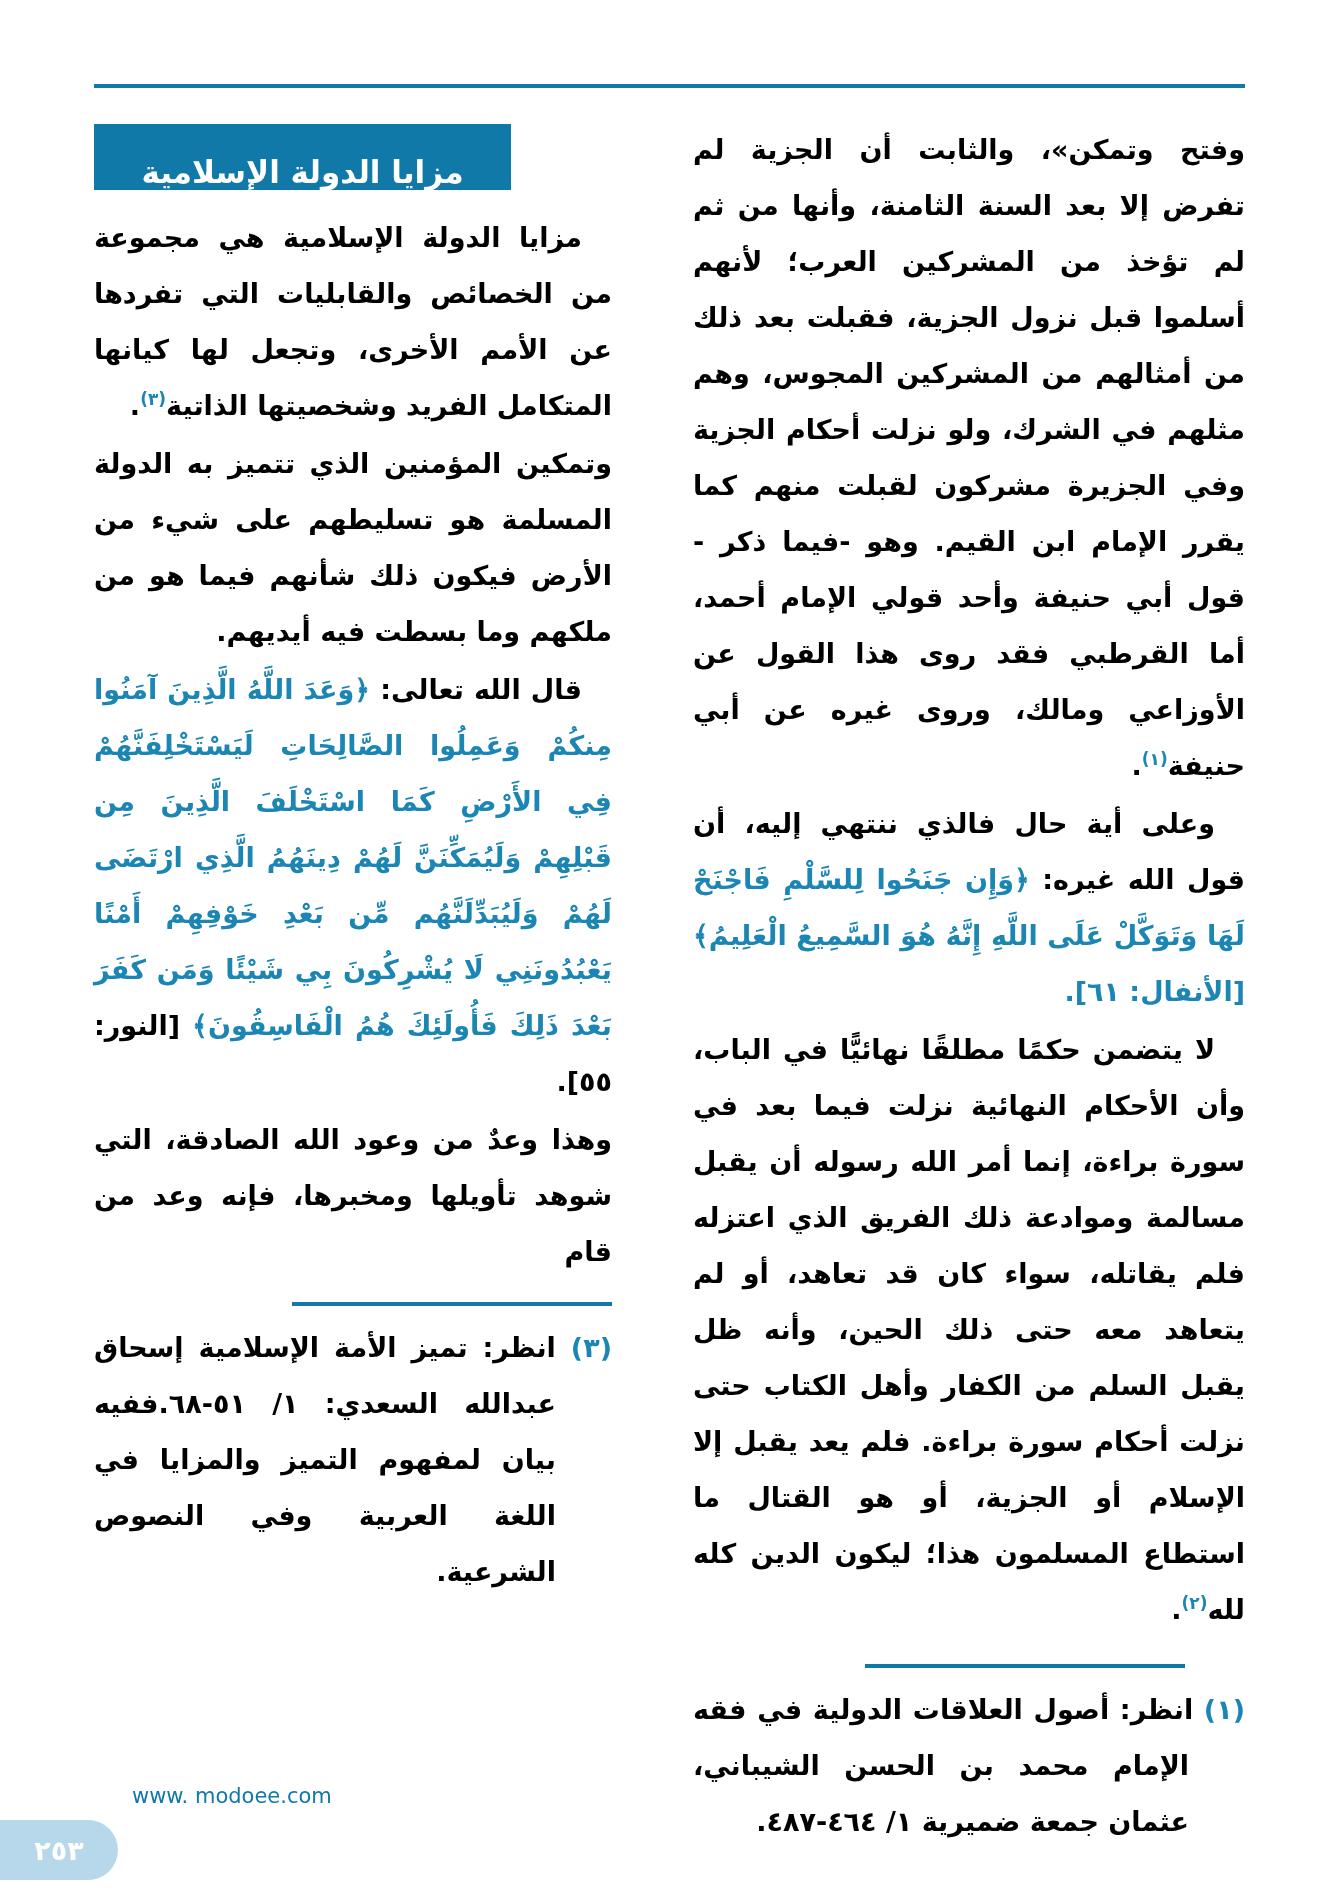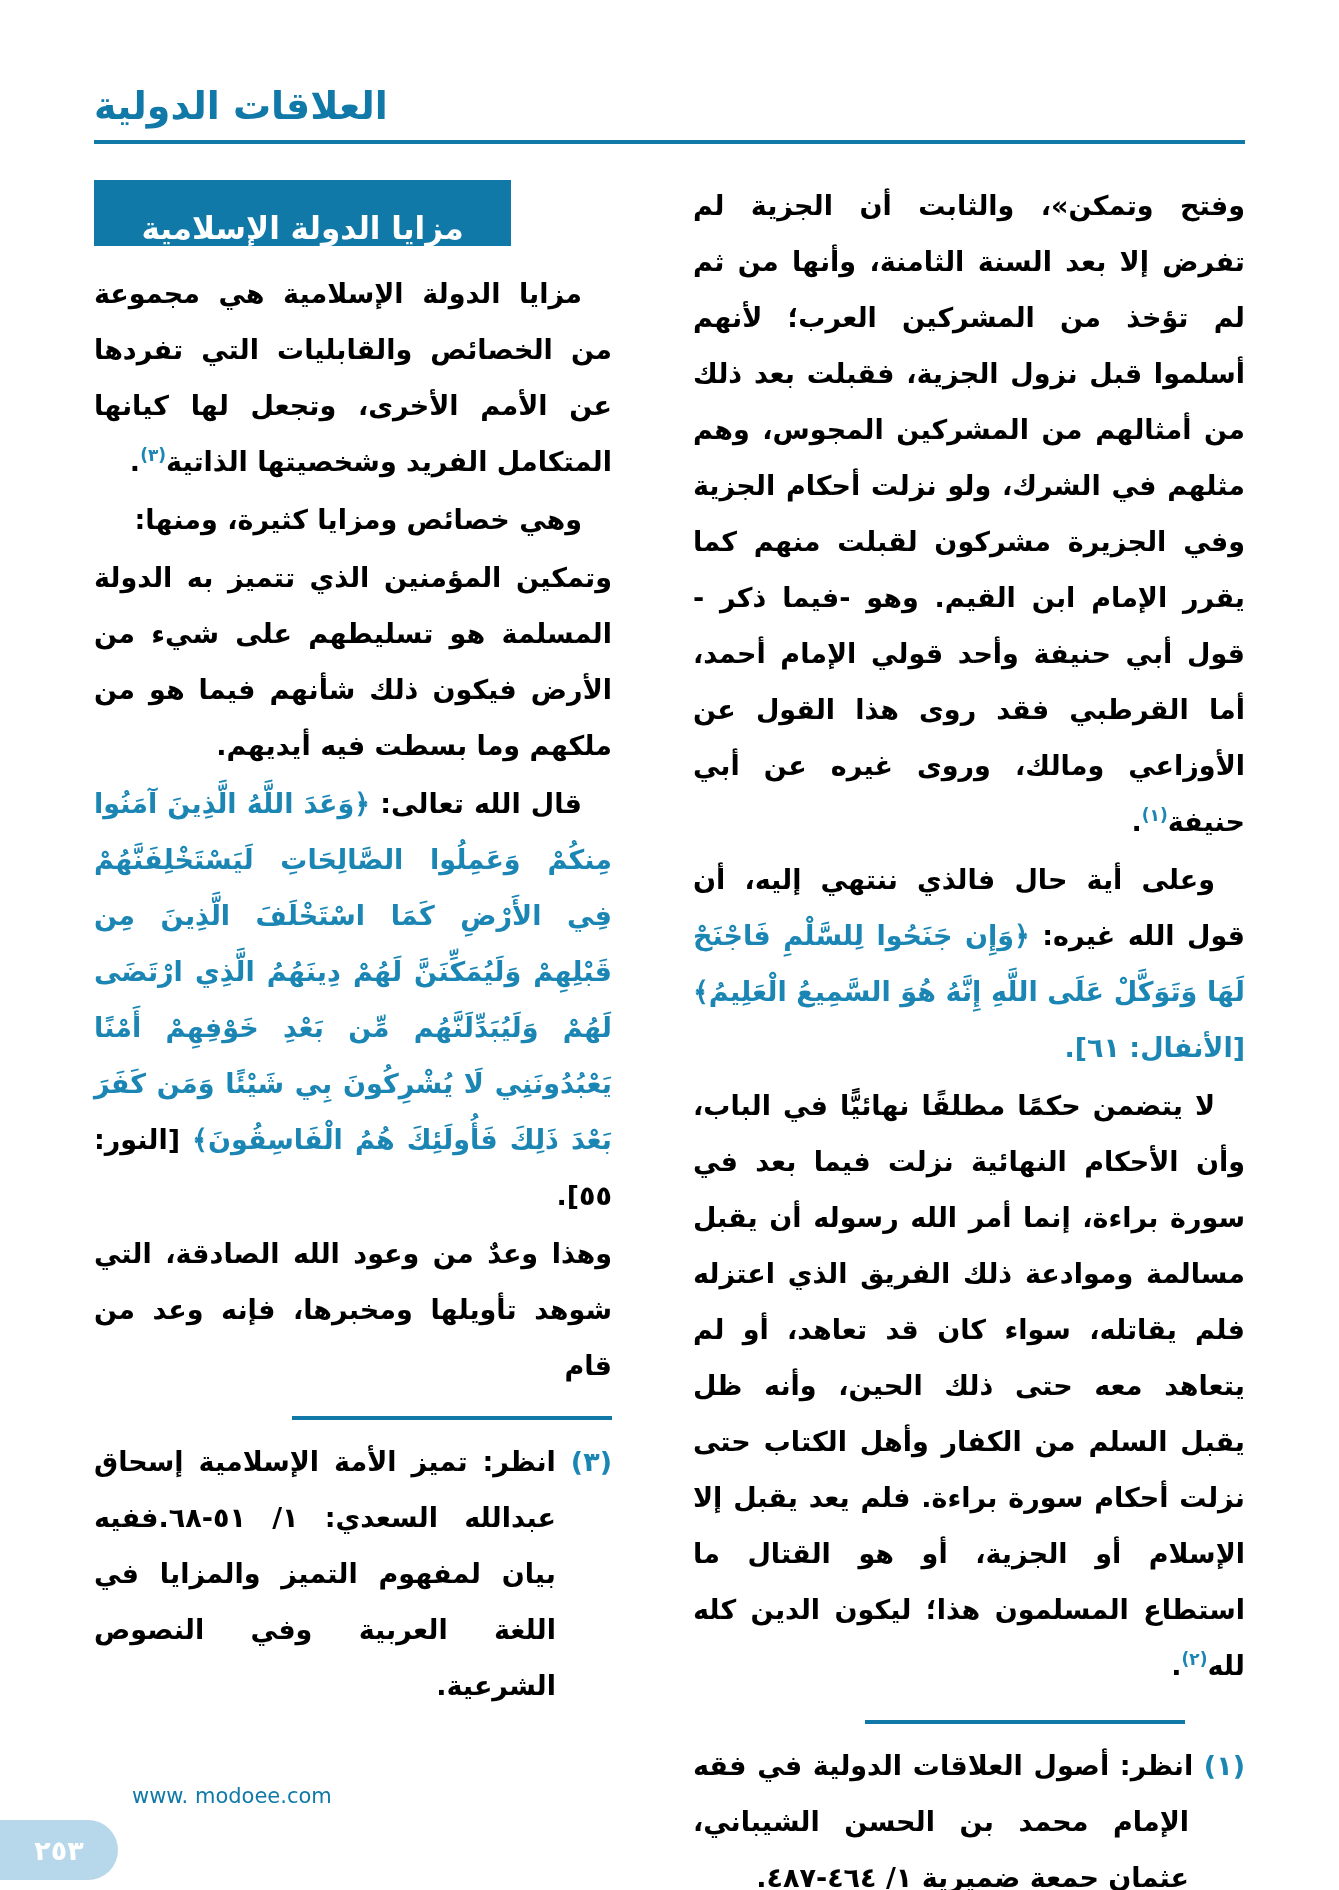--- a/index.html
+++ b/index.html
@@ -117,21 +117,20 @@
     font-size:21px;
     text-decoration:none;
   }
 </style>
 </head>
 <body>
 
 <div class="page">
 
   <div class="masthead">
-    <div class="masthead-title">العلاقات الدولية</div>
     <div class="masthead-rule"></div>
   </div>
 
   <div class="columns">
 
     <div class="col-right body-text">
       <p><span>وفتح وتمكن»، والثابت أن الجزية لم تفرض إلا بعد السنة الثامنة، وأنها من ثم لم تؤخذ من المشركين العرب؛ لأنهم أسلموا قبل نزول الجزية، فقبلت بعد ذلك من أمثالهم من المشركين المجوس، وهم مثلهم في الشرك، ولو نزلت أحكام الجزية وفي الجزيرة مشركون لقبلت منهم كما يقرر الإمام ابن القيم. وهو -فيما ذكر - قول أبي حنيفة وأحد قولي الإمام أحمد، أما القرطبي فقد روى هذا القول عن الأوزاعي ومالك، وروى غيره عن أبي حنيفة</span><sup class="note">(١)</sup><span>.</span></p>
 
       <p class="indent"><span>وعلى أية حال فالذي ننتهي إليه، أن قول الله غيره: </span><span class="quran">﴿وَإِن جَنَحُوا لِلسَّلْمِ فَاجْنَحْ لَهَا وَتَوَكَّلْ عَلَى اللَّهِ إِنَّهُ هُوَ السَّمِيعُ الْعَلِيمُ﴾</span><span class="cite-teal"> [الأنفال: ٦١].</span></p>
 
@@ -143,21 +142,20 @@
 
     </div>
 
     <div class="col-left body-text">
       <div class="title-box">
         <span>مزايا الدولة الإسلامية</span>
       </div>
 
       <p class="indent"><span>مزايا الدولة الإسلامية هي مجموعة من الخصائص والقابليات التي تفردها عن الأمم الأخرى، وتجعل لها كيانها المتكامل الفريد وشخصيتها الذاتية</span><sup class="note">(٣)</sup><span>.</span></p>
 
-      <p class="indent"><span>وهي خصائص ومزايا كثيرة، ومنها:</span></p>
 
 
 
       <p><span>وتمكين المؤمنين الذي تتميز به الدولة المسلمة هو تسليطهم على شيء من الأرض فيكون ذلك شأنهم فيما هو من ملكهم وما بسطت فيه أيديهم.</span></p>
 
       <p class="indent"><span>قال الله تعالى: </span><span class="quran">﴿وَعَدَ اللَّهُ الَّذِينَ آمَنُوا مِنكُمْ وَعَمِلُوا الصَّالِحَاتِ لَيَسْتَخْلِفَنَّهُمْ فِي الأَرْضِ كَمَا اسْتَخْلَفَ الَّذِينَ مِن قَبْلِهِمْ وَلَيُمَكِّنَنَّ لَهُمْ دِينَهُمُ الَّذِي ارْتَضَى لَهُمْ وَلَيُبَدِّلَنَّهُم مِّن بَعْدِ خَوْفِهِمْ أَمْنًا يَعْبُدُونَنِي لَا يُشْرِكُونَ بِي شَيْئًا وَمَن كَفَرَ بَعْدَ ذَلِكَ فَأُولَئِكَ هُمُ الْفَاسِقُونَ﴾</span><span> [النور: ٥٥].</span></p>
 
       <p><span>وهذا وعدٌ من وعود الله الصادقة، التي شوهد تأويلها ومخبرها، فإنه وعد من قام</span></p>
 
       <div class="fn-sep"></div>

